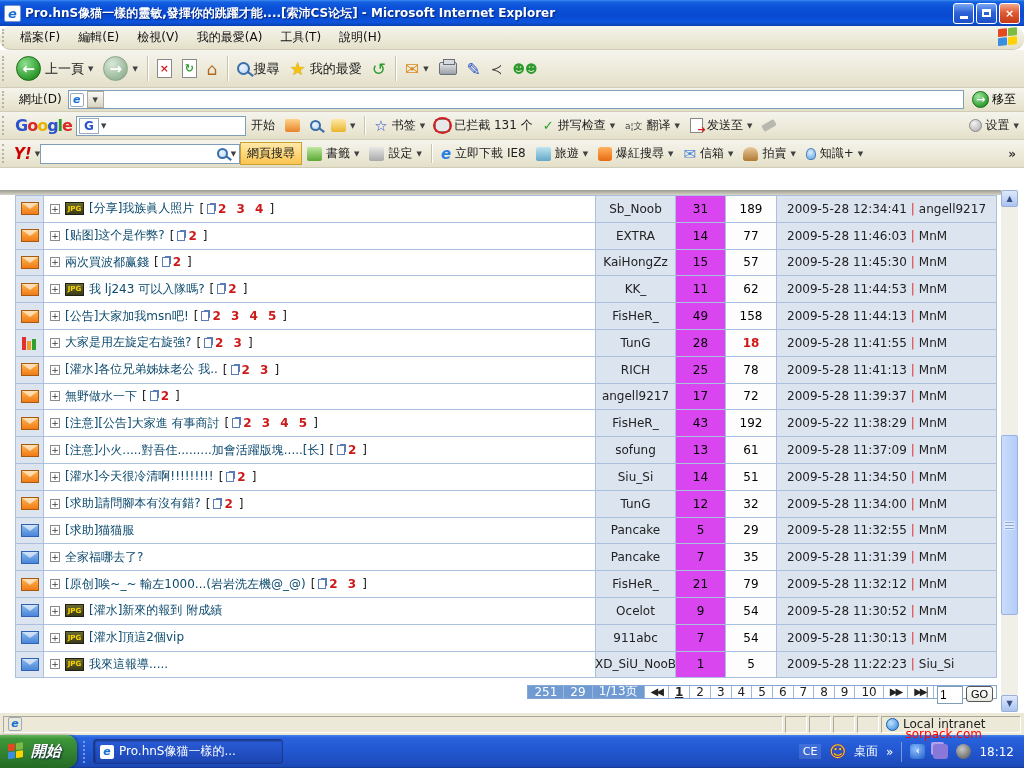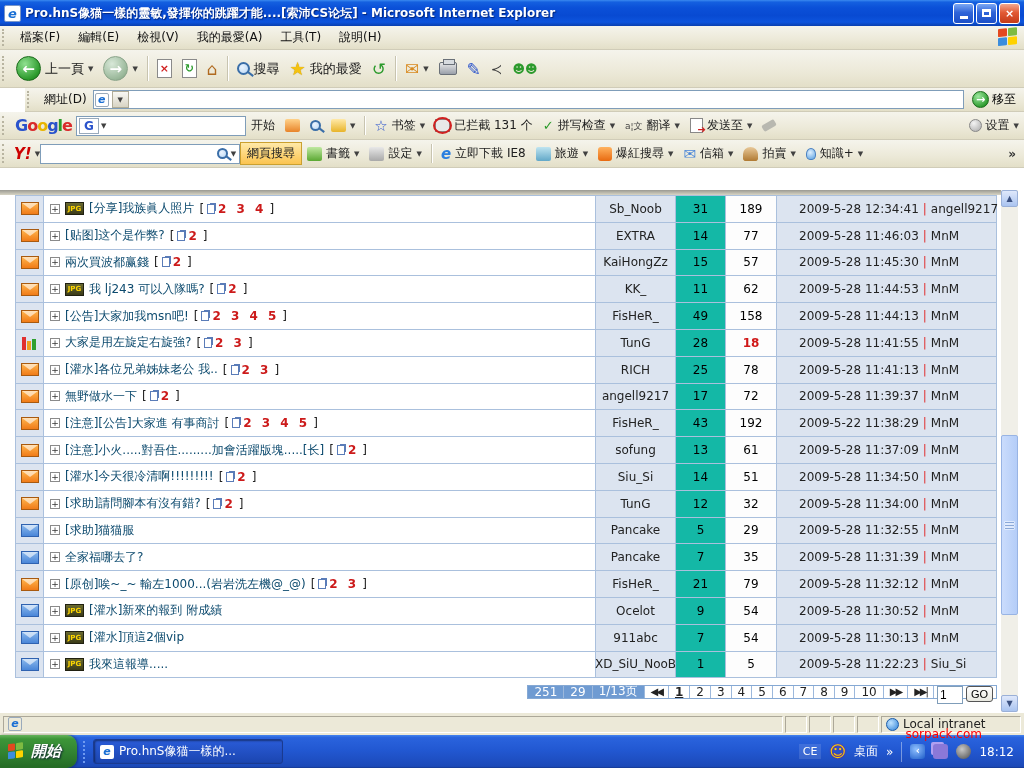--- a/index.html
+++ b/index.html
@@ -22,21 +22,21 @@
   .winbtn .restbox { width:9px; height:8px; border:2px solid #fff; border-top-width:3px; }
 
   
   .bar { position:absolute; left:0; right:0; background:linear-gradient(180deg,#f5f4ec,#ece9d8 60%,#e3dfc8); border-bottom:1px solid #d0ccb8; display:flex; align-items:center; }
   .grip { width:5px; height:70%; margin:0 4px 0 2px; border-left:2px dotted #b8b4a0; }
   .vsep { width:1px; height:70%; background:#c8c4b0; margin:0 4px; box-shadow:1px 0 0 #fff; }
   .tbtn { display:flex; align-items:center; gap:4px; padding:1px 5px; color:#202020; white-space:nowrap; }
   .caret { font-size:7px; color:#404040; }
 
   
-  #menubar { top:26px; height:24px; }
+  #menubar { top:26px; height:24px;border-radius:11px; }
   .menu-item { padding:3px 9px; color:#111; }
   #winflag { margin-left:auto; margin-right:4px; width:22px; height:20px; display:grid;
     grid-template-columns:9px 9px; grid-template-rows:8px 8px; gap:1px; transform:skewY(-6deg); }
   #winflag i { border-radius:1px; }
   #winflag i:nth-child(1){background:#e3491f;} #winflag i:nth-child(2){background:#7ebb42;}
   #winflag i:nth-child(3){background:#3b8ddd;} #winflag i:nth-child(4){background:#ffd200;}
 
   
   #toolbar { top:50px; height:38px; font-size:13px; }
   .circ { width:25px; height:25px; border-radius:50%; display:flex; align-items:center; justify-content:center;
@@ -45,21 +45,21 @@
   .circ.dim { background:radial-gradient(circle at 35% 30%,#d8e8d8,#9ab89a 70%,#7a987a); border:1px solid #8aa48a; }
   .doc16 { width:15px; height:19px; background:#fff; border:1px solid #8a8a8a; display:flex; align-items:center; justify-content:center; font-size:11px; font-weight:bold; }
   .lens { position:relative; width:13px; height:13px; border:2px solid #3a6ea8; border-radius:50%; background:radial-gradient(circle at 35% 35%,#eaf4ff,#bcd8f4); }
   .lens::after { content:""; position:absolute; width:7px; height:2px; background:#3a6ea8; right:-6px; bottom:-2px; transform:rotate(38deg); }
   .star { color:#f4c211; font-size:18px; text-shadow:0 0 1px #a97e00; }
   .g-icon { font-size:17px; }
   .printer { width:18px; height:13px; background:linear-gradient(#e8e8e8,#9aa0aa); border:1px solid #6a7078; border-radius:2px; position:relative; }
   .printer::before { content:""; position:absolute; top:-4px; left:3px; width:10px; height:4px; background:#d8dce0; border:1px solid #6a7078; }
 
   
-  #addrbar { top:88px; height:24px;margin-left:25px; }
+  #addrbar { top:88px; height:24px; }
   #addr-label { padding:0 6px 0 8px; color:#111; }
   #addr-input { flex:1; height:19px; background:#fff; border:1px solid #7f9db9; display:flex; align-items:center; padding:0 1px; }
   #addr-input .ie-mini { width:14px; height:14px; border:1px solid #9ab; border-radius:2px; color:#1a6fd4; font-weight:bold; font-style:italic; font-size:11px; line-height:12px; text-align:center; margin-right:3px; background:#fff; }
   #addr-url { flex:1; font-size:12px; color:#000; white-space:nowrap; overflow:hidden; }
   #addr-drop { width:17px; height:17px; background:linear-gradient(#f8f8f4,#d8d4c4); border:1px solid #b0ac98; display:flex; align-items:center; justify-content:center; }
   #go-btn { display:flex; align-items:center; gap:3px; padding:0 8px; }
   .go-circ { width:17px; height:17px; border-radius:50%; background:radial-gradient(circle at 35% 30%,#9fe89f,#2c9a2c 75%); border:1px solid #1a6a1a; color:#fff; font-size:11px; font-weight:bold; display:flex; align-items:center; justify-content:center; }
 
   
   #gbar { top:112px; height:28px; font-size:12px; }
@@ -101,23 +101,23 @@
 
   
   #content { position:absolute; top:190px; left:0; right:0; height:522px; background:#fff; }
   #topstrip { position:absolute; top:0; left:0; right:23px; height:5px; background:linear-gradient(#9a9a92,#d8d4c4); }
   #ftable { position:absolute; left:15px; top:5px; width:982px; border-left:1px solid #aac0dd; border-right:1px solid #aac0dd; border-top:1px solid #aac0dd; }
   .frow { display:flex; height:26.8px; border-bottom:1px solid #aac0dd; align-items:stretch; font-size:12px; }
   .c { display:flex; align-items:center; border-right:1px solid #aac0dd; }
   .c-ico { width:28px; justify-content:center; background:#dce4f0; }
   .c-title { flex:1; background:#fff; padding-left:6px; gap:5px; white-space:nowrap; overflow:hidden; }
   .c-author { width:80px; justify-content:center; background:#dce4f0; color:#222; }
-  .c-replies { width:50px; justify-content:center; background:#14b8a6; }
+  .c-replies { width:50px; justify-content:center; background:#d946ef; }
   .c-views { width:51px; justify-content:center; background:#fdfdfd; }
-  .c-date { width:219px; padding-left:22px; background:#dce4f0; border-right:none; color:#222; gap:4px; white-space:nowrap; }
+  .c-date { width:219px; padding-left:10px; background:#dce4f0; border-right:none; color:#222; gap:4px; white-space:nowrap; }
   .hotnum { color:#d01818; font-weight:bold; }
   .pipe { color:#e03030; }
   .expand { width:10px; height:10px; border:1px solid #8a8a8a; background:#fff; color:#333; font-size:9px; line-height:8px; text-align:center; flex:none; }
   .env { position:relative; width:18px; height:13px; border:1px solid #a85a10; background:linear-gradient(#ffb54d,#f07b18); flex:none; }
   .env::before { content:""; position:absolute; left:0; top:0; width:0; height:0; border-left:8px solid transparent; border-right:8px solid transparent; border-top:6px solid rgba(255,255,255,.6); }
   .env.blue { border-color:#2f62b0; background:linear-gradient(#8ab8ec,#4a86d8); }
   .hot-ico { width:15px; height:14px; display:flex; align-items:flex-end; gap:1px; flex:none; }
   .hot-ico i:nth-child(1){width:4px;height:13px;background:#e03030;}
   .hot-ico i:nth-child(2){width:4px;height:9px;background:#f0a020;}
   .hot-ico i:nth-child(3){width:4px;height:11px;background:#30a030;}

